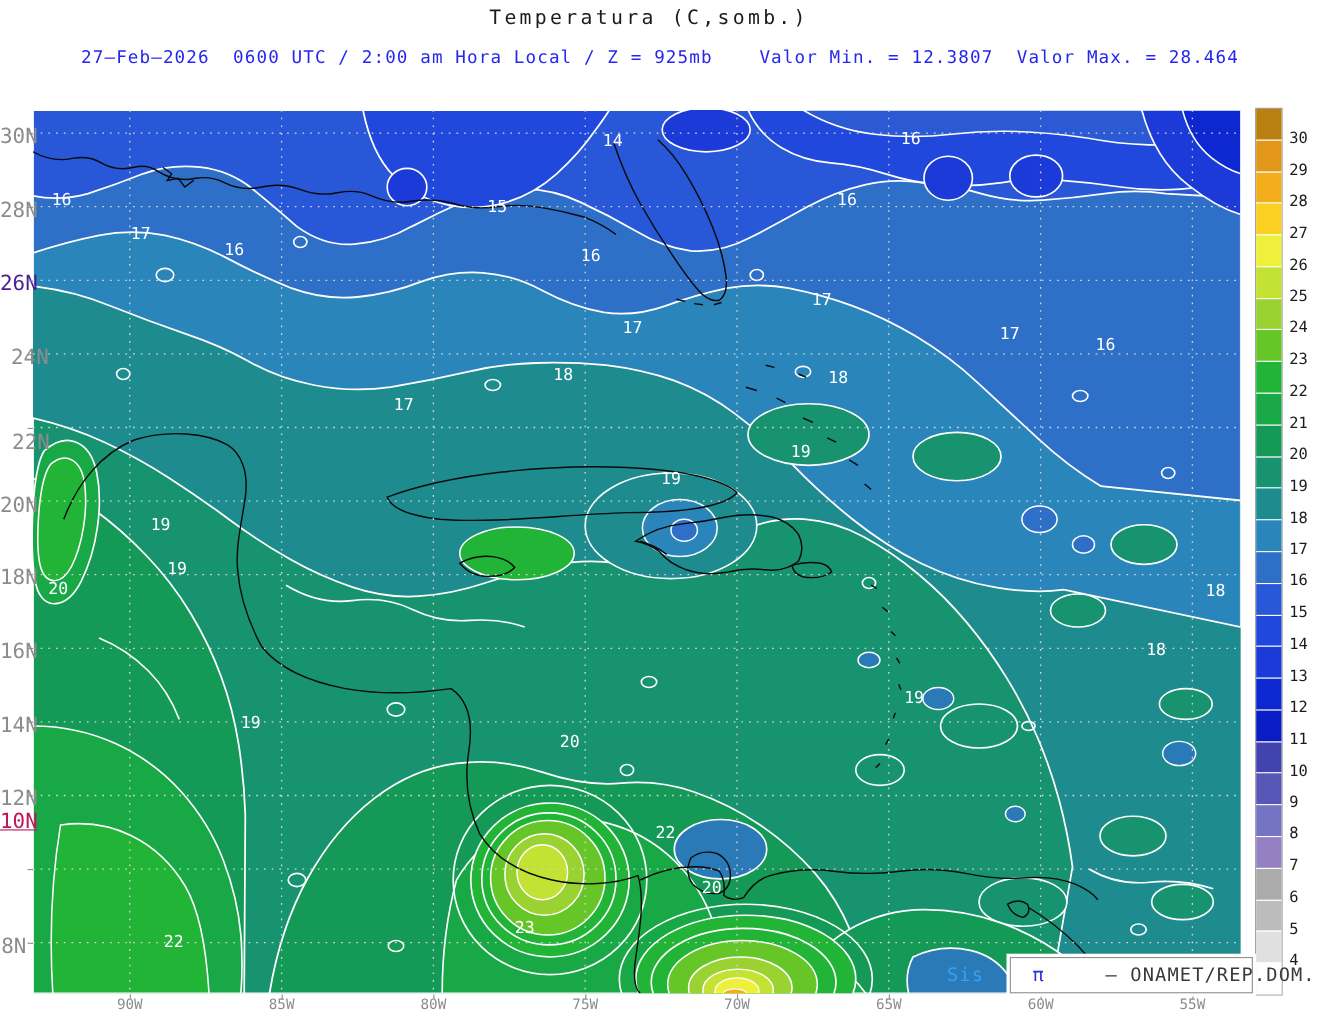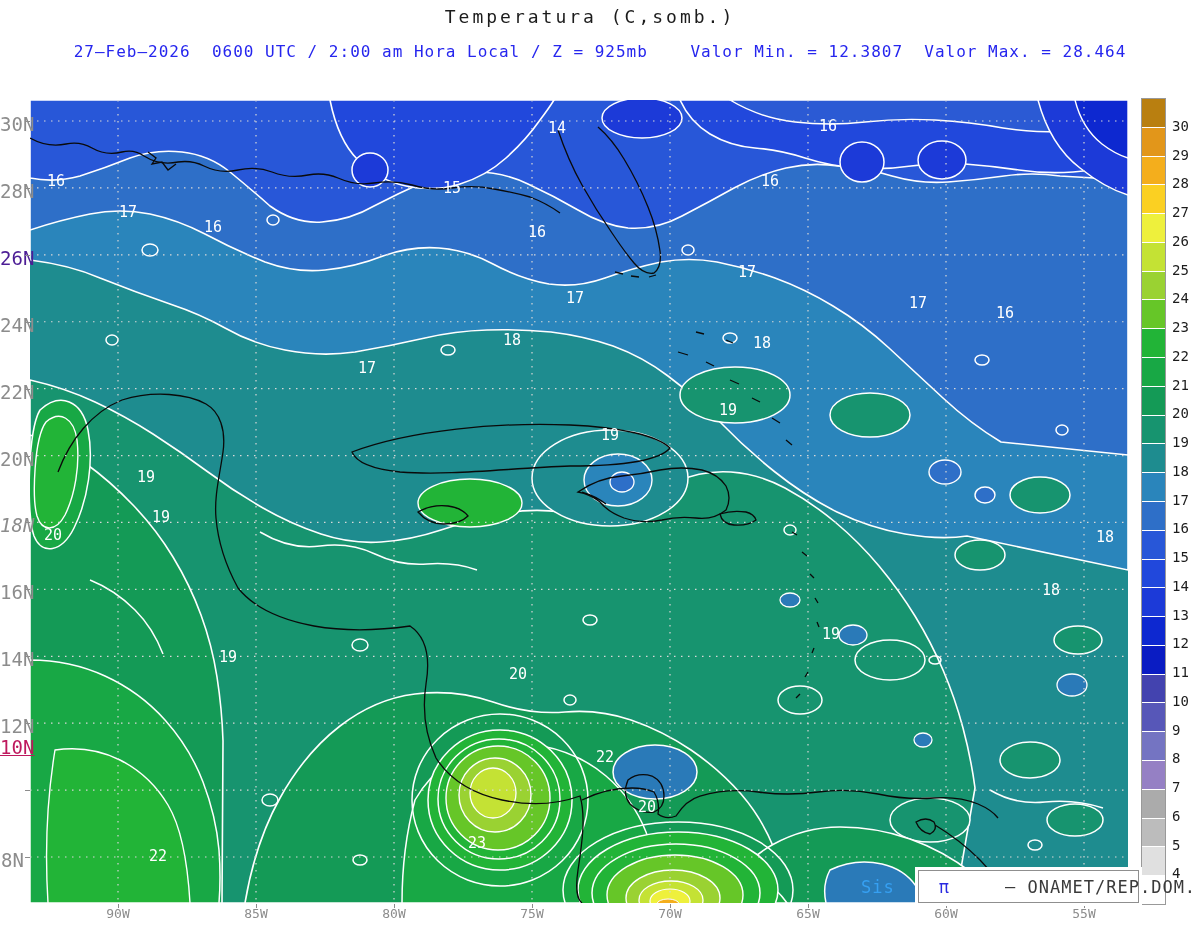--- a/index.html
+++ b/index.html
@@ -272,27 +272,27 @@
       <span class="cbar-label" style="top: 865.25px;">4</span>
     </div>
 
   <div id="axes">
       <span class="lat-label" style="top: 113px; color: rgb(140, 140, 140);">30N</span>
       <div class="tick-h" style="left: 25px; top: 121px; background: rgb(140, 140, 140);"></div>
       <span class="lat-label" style="top: 179.91px; color: rgb(140, 140, 140);">28N</span>
       <div class="tick-h" style="left: 25px; top: 187.91px; background: rgb(140, 140, 140);"></div>
       <span class="lat-label" style="top: 246.82px; color: #4c1d95;">26N</span>
       <div class="tick-h" style="left: 25px; top: 254.82px; background: rgb(140, 140, 140);"></div>
-      <span class="lat-label" style="top: 313.73px; color: rgb(140, 140, 140);">24N</span>
+      <span class="lat-label" style="top: 313.73px; color: rgb(140, 140, 140); margin-left: 10px;">24N</span>
       <div class="tick-h" style="left: 25px; top: 321.73px; background: rgb(140, 140, 140);"></div>
-      <span class="lat-label" style="top: 381px; color: rgb(140, 140, 140);">22N</span>
+      <span class="lat-label" style="top: 391px; color: rgb(140, 140, 140); padding-left: 11px;">22N</span>
       <div class="tick-h" style="left: 25px; top: 388.64px; background: rgb(140, 140, 140);"></div>
       <span class="lat-label" style="top: 447.55px; color: rgb(140, 140, 140);">20N</span>
       <div class="tick-h" style="left: 25px; top: 455.55px; background: rgb(140, 140, 140);"></div>
-      <span class="lat-label" style="top: 514.46px; color: rgb(140, 140, 140); font-style: italic;">18N</span>
+      <span class="lat-label" style="top: 514.46px; color: rgb(140, 140, 140);">18N</span>
       <div class="tick-h" style="left: 25px; top: 522.46px; background: rgb(140, 140, 140);"></div>
       <span class="lat-label" style="top: 581.37px; color: rgb(140, 140, 140);">16N</span>
       <div class="tick-h" style="left: 25px; top: 589.37px; background: rgb(140, 140, 140);"></div>
       <span class="lat-label" style="top: 648.28px; color: rgb(140, 140, 140);">14N</span>
       <div class="tick-h" style="left: 25px; top: 656.28px; background: rgb(140, 140, 140);"></div>
       <span class="lat-label" style="top: 715.19px; color: rgb(140, 140, 140);">12N</span>
       <div class="tick-h" style="left: 25px; top: 723.19px; background: rgb(140, 140, 140);"></div>
       <span class="lat-label" style="top: 736px; color: #be185d; text-decoration: underline;">10N</span>
       <div class="tick-h" style="left: 25px; top: 790.1px; background: rgb(140, 140, 140);"></div>
       <span class="lat-label" style="top: 849.01px; color: rgb(140, 140, 140);">8N</span>

